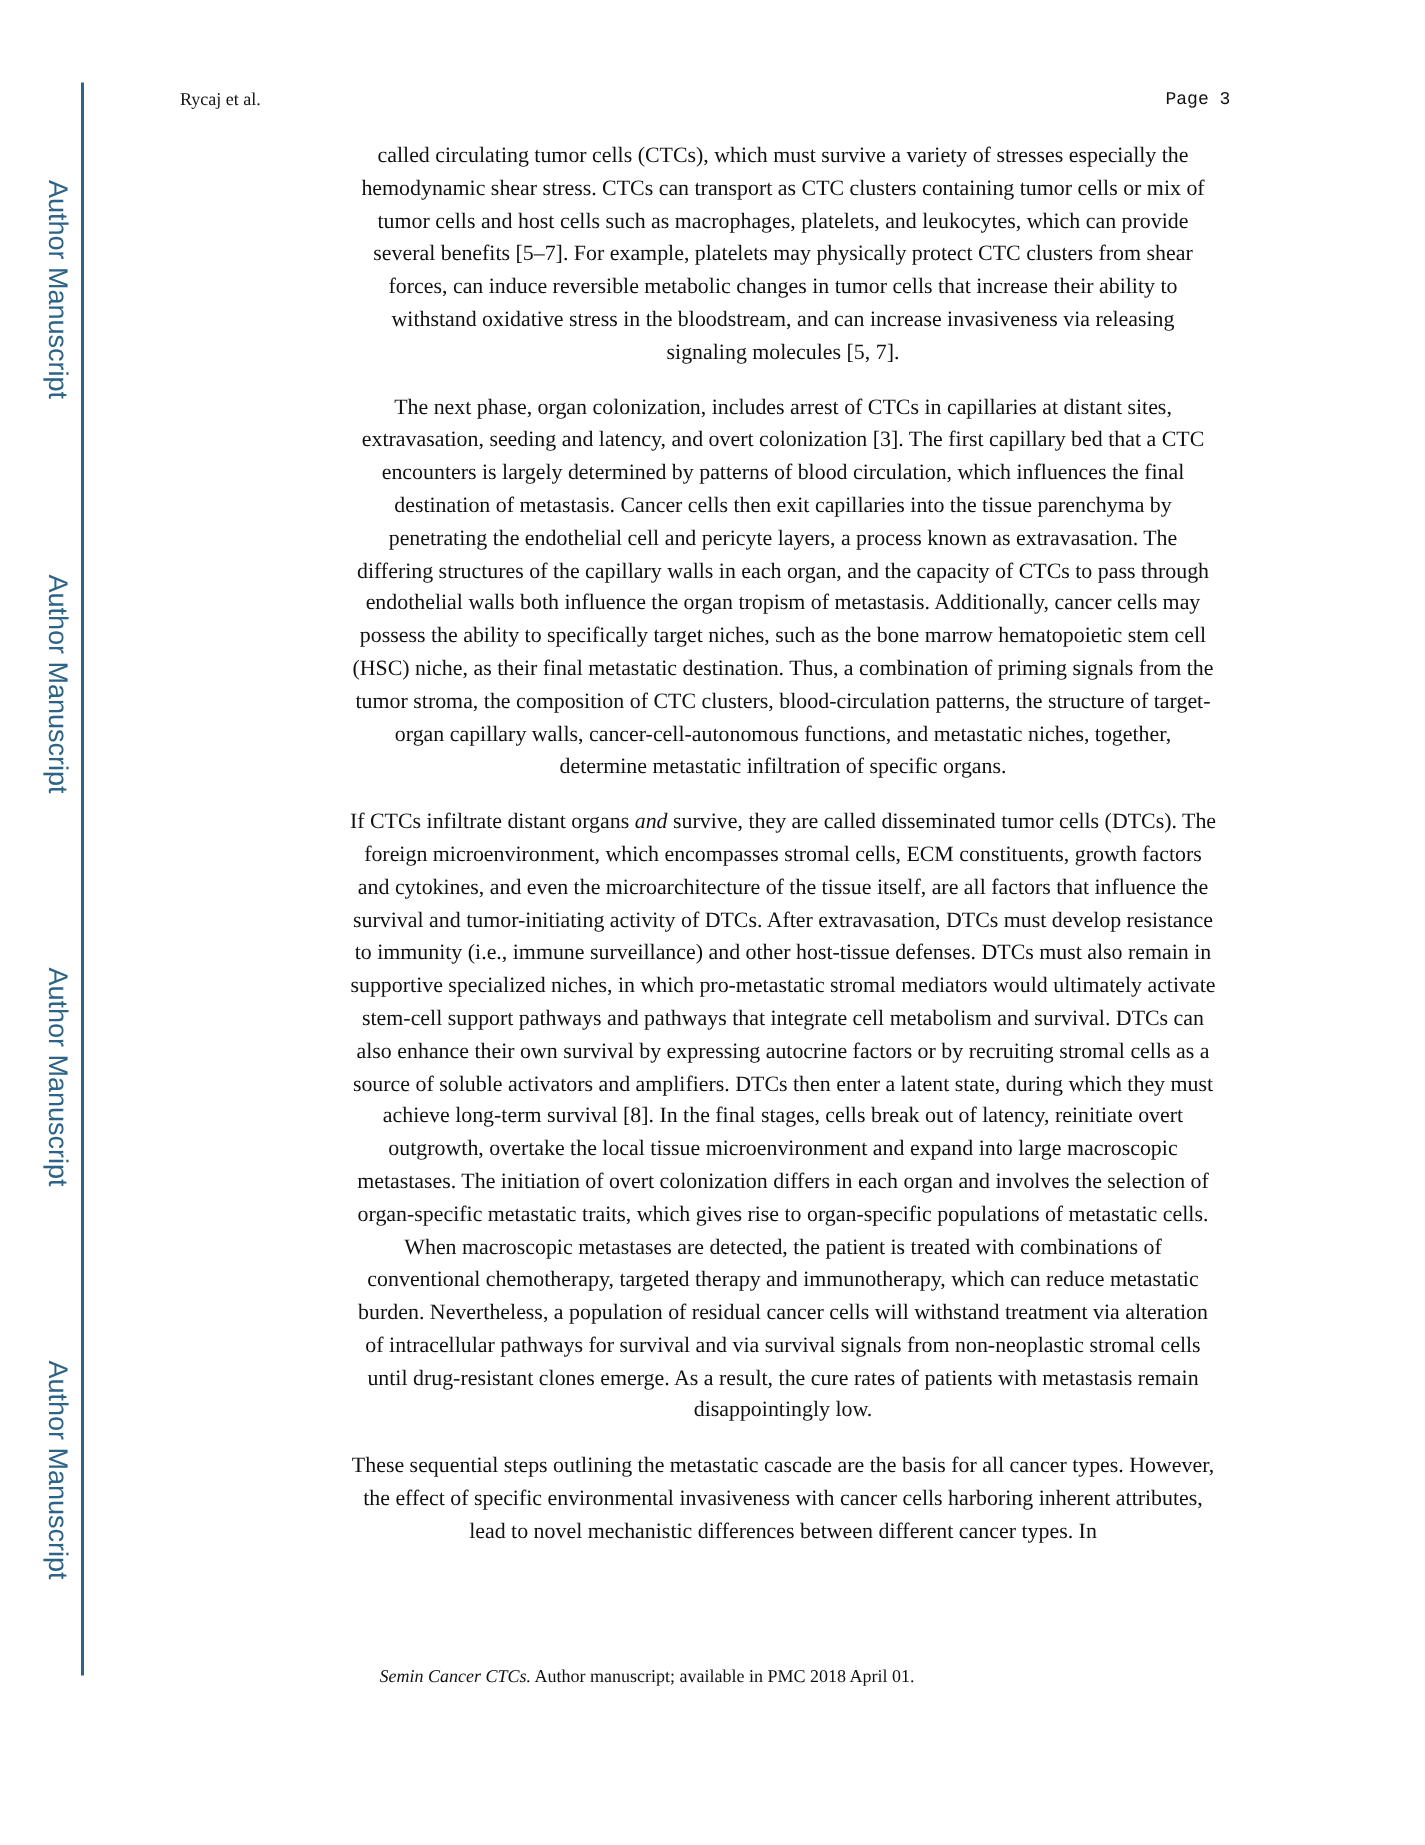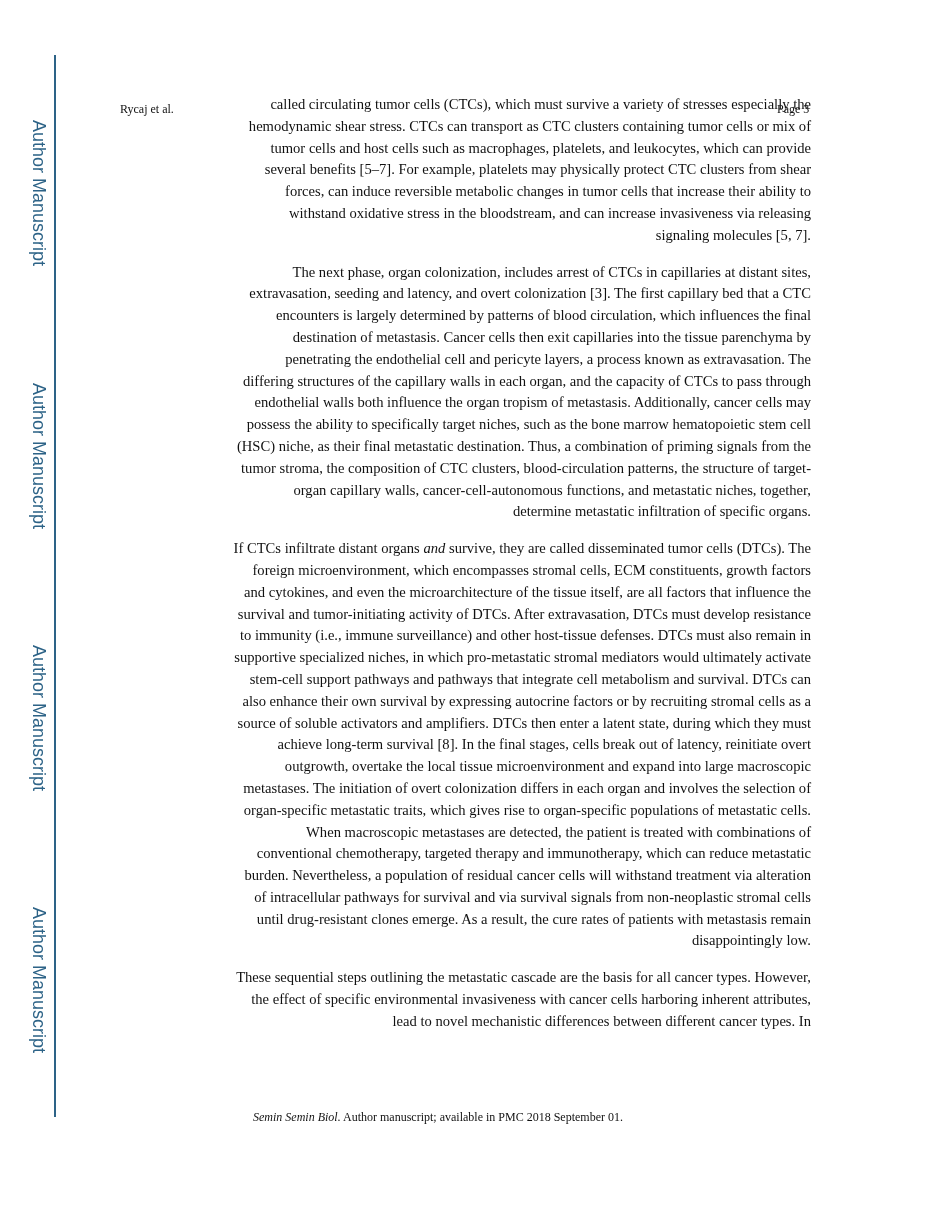--- a/index.html
+++ b/index.html
@@ -10,29 +10,29 @@
       position: absolute; left: 38px; width: 0; height: 0;
       font-family: "Liberation Sans", sans-serif; font-size: 18px; color: #2d6387;
     }
     .side-label span {
       position: absolute; white-space: nowrap;
       transform: translate(-50%, -50%) rotate(90deg);
       left: 0; top: 0;
     }
     .running-head {
       position: absolute; top: 59px;
-      font-family: "Liberation Serif", serif; font-size: 12px; color: #111; margin-top: 43px;
+      font-family: "Liberation Serif", serif; font-size: 12px; color: #111;
     }
     .rh-left { left: 120px; }
-    .rh-right { left: 777px; }
+    .rh-right { left: 777px; font-family: Liberation Mono, monospace; }
     .body-text {
       position: absolute; left: 233px; top: 94px; width: 578px;
       font-family: "Liberation Serif", serif; font-size: 14.6px; line-height: 21.8px; color: #111;
     }
-    .body-text p { margin: 0 0 15px 0; text-align: right; }
+    .body-text p { margin: 0 0 15px 0; text-align: center; }
     .footer {
       position: absolute; left: 253px; top: 1110px;
       font-family: "Liberation Serif", serif; font-size: 12px; color: #111;
     }
     .footer em { font-style: italic; }
     em { }
   </style>
 </head>
 <body>
 
@@ -57,16 +57,16 @@
   <div class="running-head rh-right">Page 3</div>
 
   <div class="body-text">
     <p>called circulating tumor cells (CTCs), which must survive a variety of stresses especially the hemodynamic shear stress. CTCs can transport as CTC clusters containing tumor cells or mix of tumor cells and host cells such as macrophages, platelets, and leukocytes, which can provide several benefits [5–7]. For example, platelets may physically protect CTC clusters from shear forces, can induce reversible metabolic changes in tumor cells that increase their ability to withstand oxidative stress in the bloodstream, and can increase invasiveness via releasing signaling molecules [5, 7].</p>
     <p>The next phase, organ colonization, includes arrest of CTCs in capillaries at distant sites, extravasation, seeding and latency, and overt colonization [3]. The first capillary bed that a CTC encounters is largely determined by patterns of blood circulation, which influences the final destination of metastasis. Cancer cells then exit capillaries into the tissue parenchyma by penetrating the endothelial cell and pericyte layers, a process known as extravasation. The differing structures of the capillary walls in each organ, and the capacity of CTCs to pass through endothelial walls both influence the organ tropism of metastasis. Additionally, cancer cells may possess the ability to specifically target niches, such as the bone marrow hematopoietic stem cell (HSC) niche, as their final metastatic destination. Thus, a combination of priming signals from the tumor stroma, the composition of CTC clusters, blood-circulation patterns, the structure of target-organ capillary walls, cancer-cell-autonomous functions, and metastatic niches, together, determine metastatic infiltration of specific organs.</p>
     <p><span>If CTCs infiltrate distant organs </span><em>and</em><span> survive, they are called disseminated tumor cells (DTCs). The foreign microenvironment, which encompasses stromal cells, ECM constituents, growth factors and cytokines, and even the microarchitecture of the tissue itself, are all factors that influence the survival and tumor-initiating activity of DTCs. After extravasation, DTCs must develop resistance to immunity (i.e., immune surveillance) and other host-tissue defenses. DTCs must also remain in supportive specialized niches, in which pro-metastatic stromal mediators would ultimately activate stem-cell support pathways and pathways that integrate cell metabolism and survival. DTCs can also enhance their own survival by expressing autocrine factors or by recruiting stromal cells as a source of soluble activators and amplifiers. DTCs then enter a latent state, during which they must achieve long-term survival [8]. In the final stages, cells break out of latency, reinitiate overt outgrowth, overtake the local tissue microenvironment and expand into large macroscopic metastases. The initiation of overt colonization differs in each organ and involves the selection of organ-specific metastatic traits, which gives rise to organ-specific populations of metastatic cells. When macroscopic metastases are detected, the patient is treated with combinations of conventional chemotherapy, targeted therapy and immunotherapy, which can reduce metastatic burden. Nevertheless, a population of residual cancer cells will withstand treatment via alteration of intracellular pathways for survival and via survival signals from non-neoplastic stromal cells until drug-resistant clones emerge. As a result, the cure rates of patients with metastasis remain disappointingly low.</span></p>
     <p>These sequential steps outlining the metastatic cascade are the basis for all cancer types. However, the effect of specific environmental invasiveness with cancer cells harboring inherent attributes, lead to novel mechanistic differences between different cancer types. In</p>
   </div>
 
   <div class="footer">
-    <em>Semin Semin Biol.</em><span> Author manuscript; available in PMC 2018 September 01.</span>
+    <em>Semin Cancer CTCs.</em><span> Author manuscript; available in PMC 2018 April 01.</span>
   </div>
 
 </div>
 
 </body></html>

